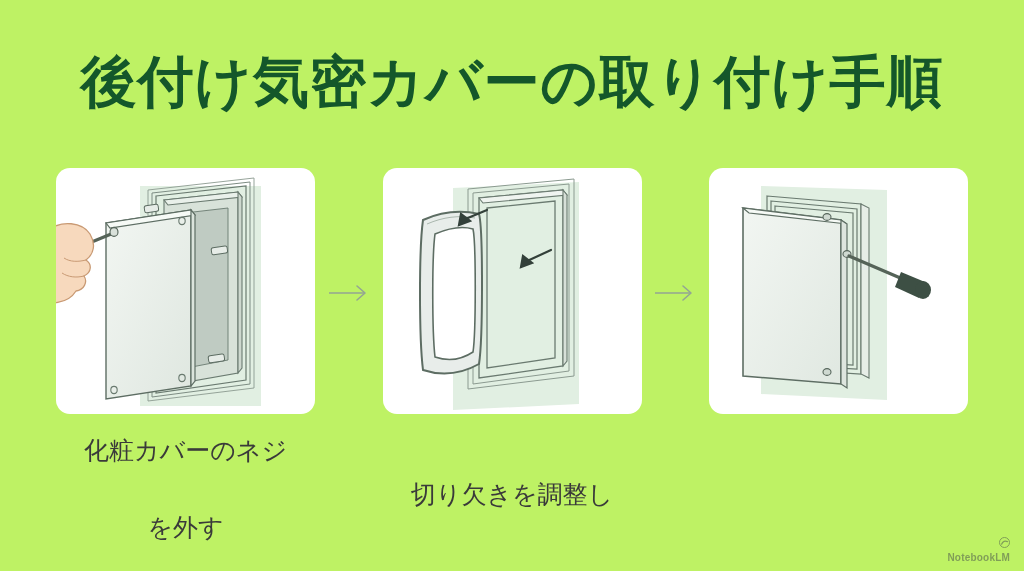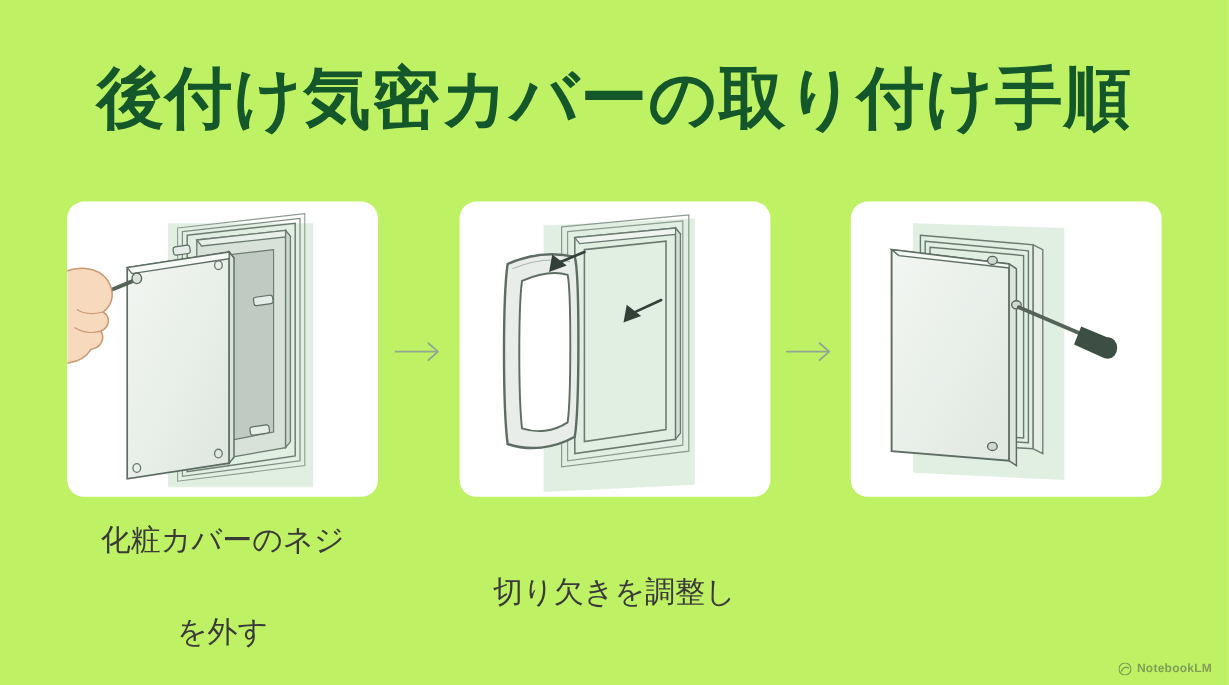--- a/index.html
+++ b/index.html
@@ -93,23 +93,24 @@
   }
   .caption .l2 { display: block; margin-top: 44px; }
   .cap-gap { width: 66px; flex: 0 0 auto; }
 
   
   #watermark {
     position: absolute;
     right: 14px;
     bottom: 8px;
     display: flex;
-    align-items: center;
+    align-items: flex-end;
     gap: 4px;
     opacity: 0.55;
+    flex-direction: column;
   }
   #watermark .wm-text {
     font-size: 10px;
     color: #4e5a4e;
     font-weight: bold;
     letter-spacing: 0.2px;
   }
   #watermark .wm-mark svg { display: block; }
 </style>
 </head>

